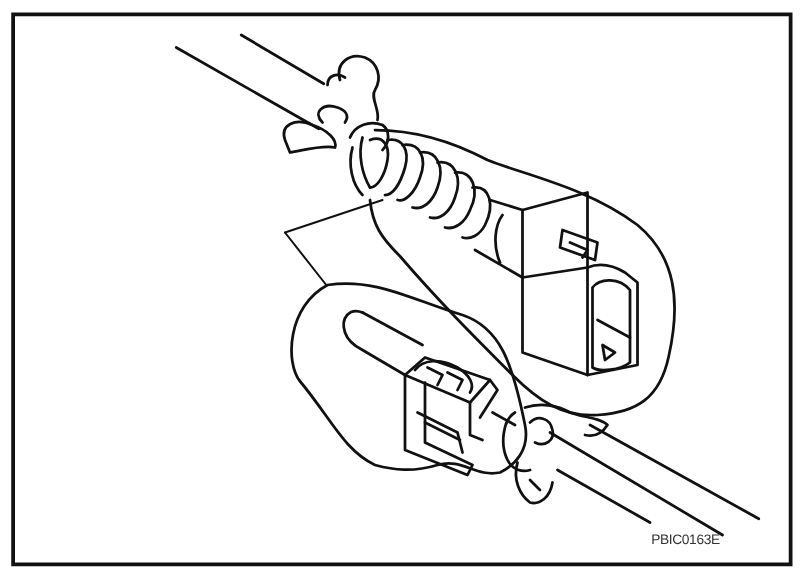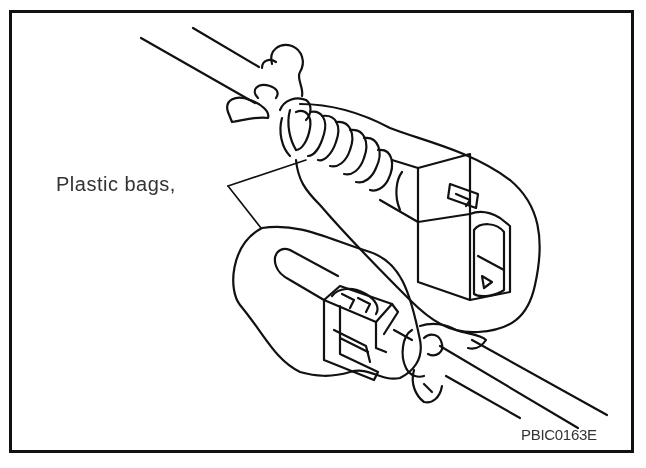--- a/index.html
+++ b/index.html
@@ -10,21 +10,21 @@
     }
     svg.art { position: absolute; left: 0; top: 0; width: 646px; height: 468px; }
     .callout {
       position: absolute; left: 56px; top: 168px;
       font-family: "Liberation Sans", sans-serif; font-size: 20px; line-height: 32px;
       color: #333333; letter-spacing: 0.5px;
     }
     .callout span { display: block; }
     .fig-id {
       position: absolute; left: 521px; top: 426px;
-      font-family: "Liberation Sans", sans-serif; font-size: 15px; color: #333333;
+      font-family: "Liberation Sans", sans-serif; font-size: 11px; color: #333333;
       letter-spacing: -0.3px;
     }
   </style>
 </head>
 <body>
 
 <div class="frame"></div>
 
 <svg class="art" viewBox="0 0 646 468" fill="none" stroke="#111111" stroke-width="2.2" stroke-linecap="round" stroke-linejoin="round">
 
@@ -105,16 +105,15 @@
   </g>
 
   <g>
     <line x1="440" y1="346" x2="578" y2="428"></line>
     <line x1="472" y1="340" x2="607" y2="415"></line>
     <line x1="446" y1="376" x2="520" y2="418"></line>
   </g>
 </svg>
 
 <div class="callout">
-  <span>Plastic bags,</span>
 </div>
 
 <div class="fig-id">PBIC0163E</div>
 
 </body></html>

